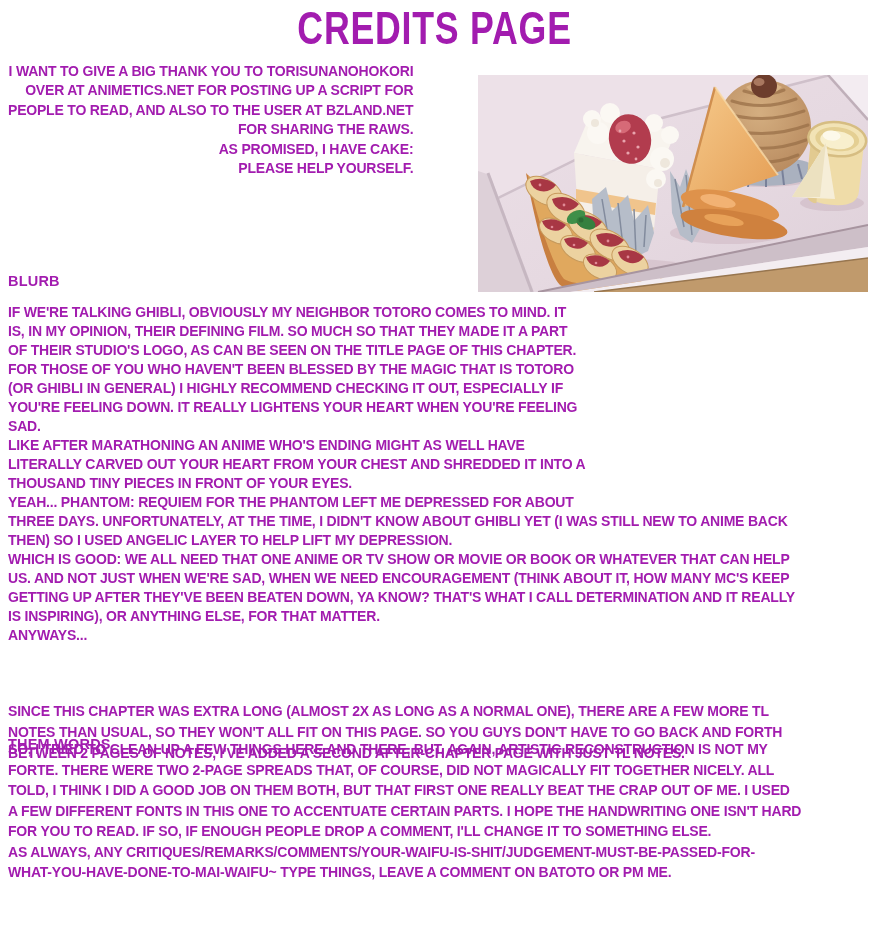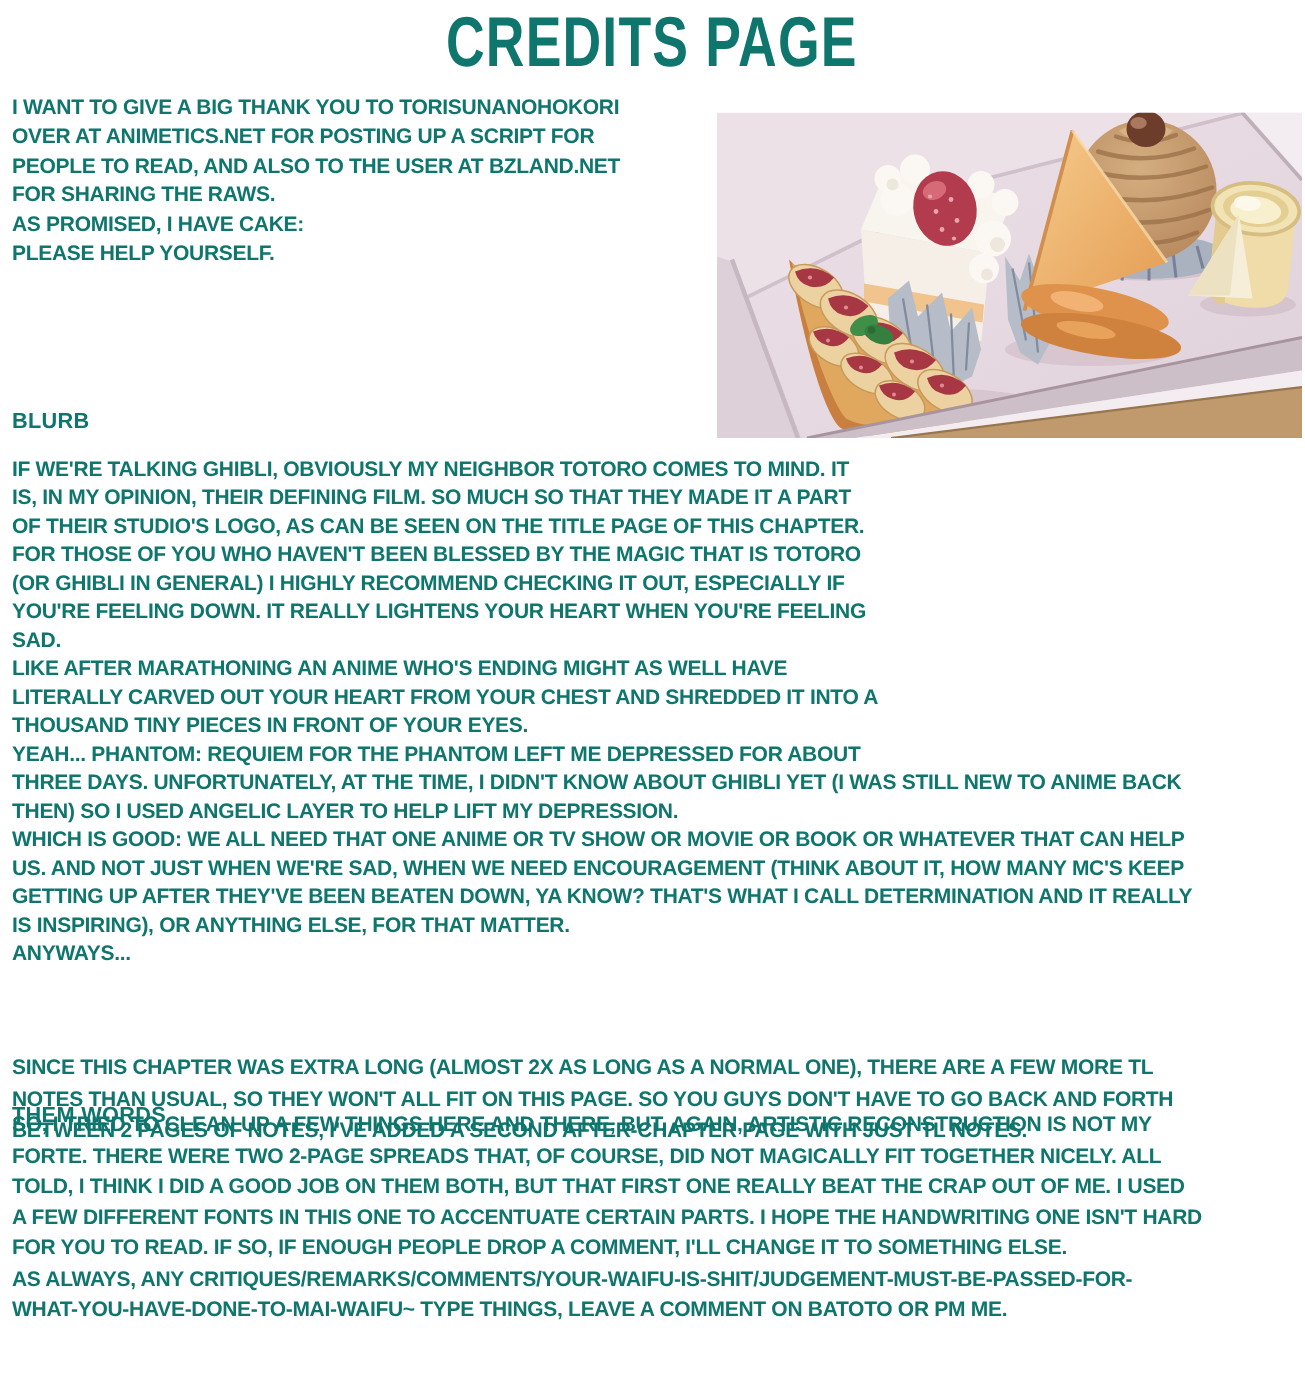--- a/index.html
+++ b/index.html
@@ -2,36 +2,36 @@
 <html><head>
 <meta charset="utf-8">
 <style>
   html,body{margin:0;padding:0;background:#ffffff;}
   #page{
     position:relative;
     width:870px;height:930px;
     background:#ffffff;
     overflow:hidden;
     font-family:"Liberation Sans","DejaVu Sans",sans-serif;
-    color:#0f766e;
+    color:#a21caf;
   }
   .abs{position:absolute;}
   #title{
     top:2px;left:0;width:870px;height:52px;
     text-align:center;
     font-size:47px;font-weight:bold;line-height:52px;
     white-space:pre;
   }
   #title .squeeze{display:inline-block;transform:scaleX(0.76);letter-spacing:1px;}
   .lines{
     white-space:pre;
     font-weight:bold;
     letter-spacing:-0.2px;
   }
-  #intro{left:8px;top:62px;font-size:14px;line-height:19.4px;}
+  #intro{left:8px;top:62px;font-size:14px;line-height:19.4px;text-align:right;}
   .section-heading{
     font-size:14.5px;font-weight:bold;letter-spacing:0.2px;white-space:pre;
   }
   #blurb-heading{left:8px;top:273px;}
   #blurb-body{left:8px;top:303px;font-size:14px;line-height:19px;}
   #tlnote-body{left:8px;top:656px;font-size:14px;line-height:21px;margin-top:45px;}
   #lastwords-heading{left:8px;top:736px;}
   #lastwords-body{left:8px;top:739px;font-size:14px;line-height:20.5px;}
   #cake-photo{
     left:478px;top:75px;width:390px;height:217px;

